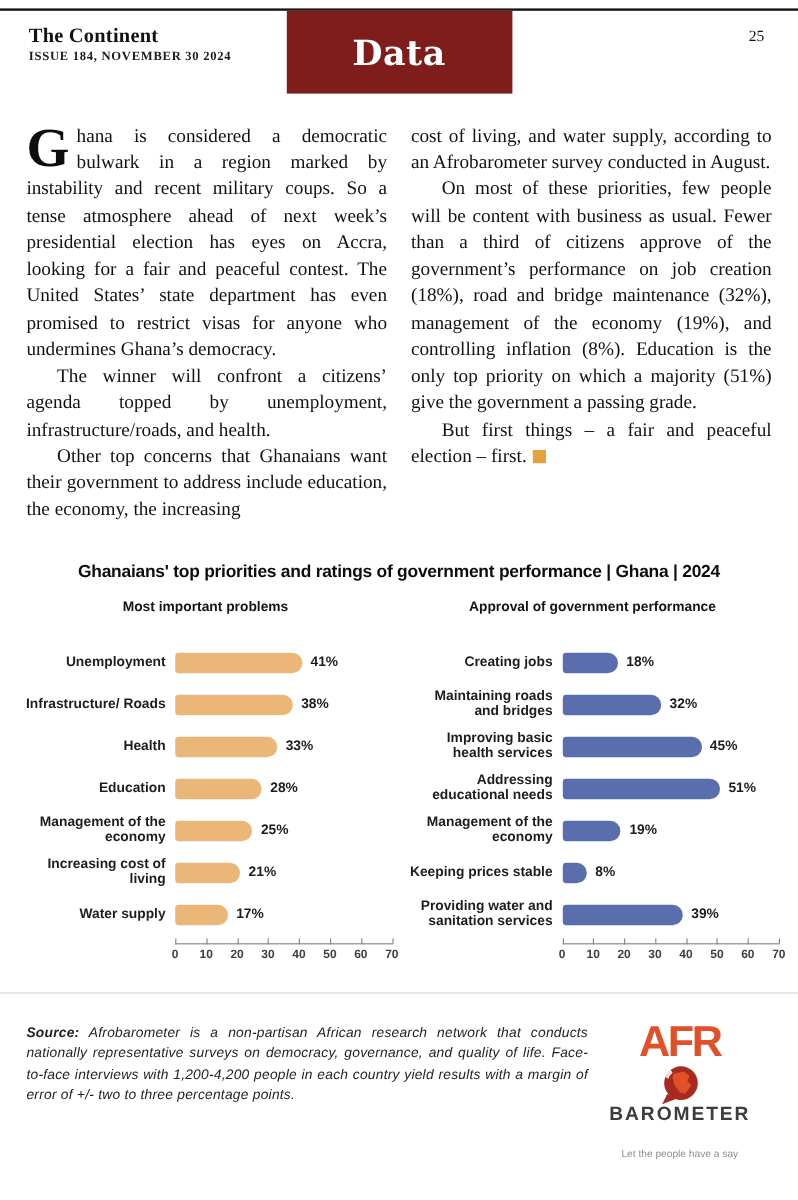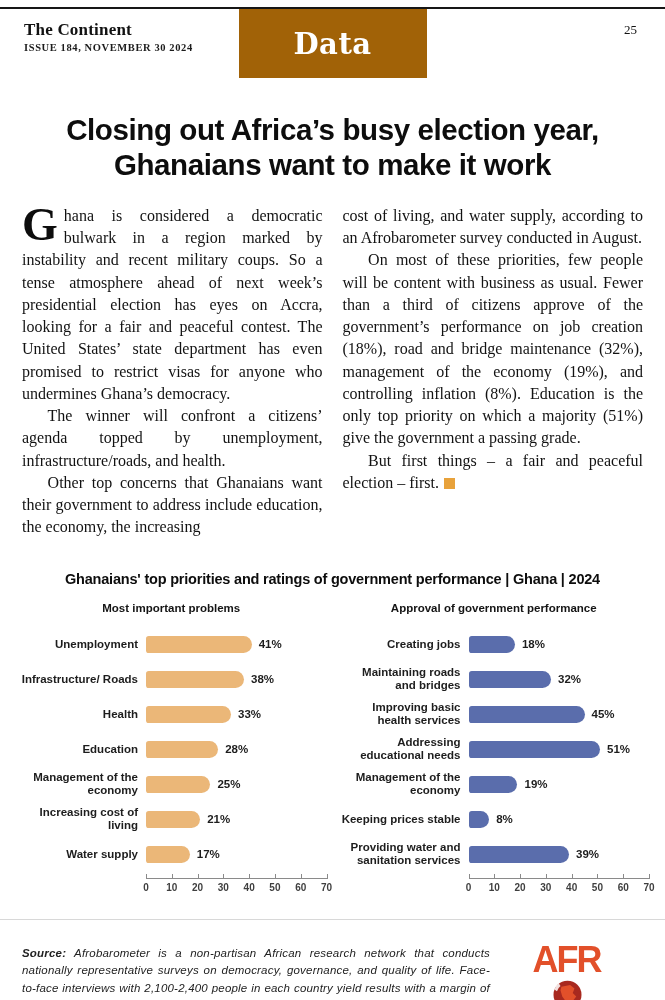--- a/index.html
+++ b/index.html
@@ -10,21 +10,21 @@
   }
   .top-rule{position:absolute;top:7px;left:0;right:0;height:2px;background:#161616;}
 
   
   .header{position:relative;height:80px;padding:0 24px;}
   .masthead{position:absolute;left:24px;top:20px;}
   .masthead .pub{font-weight:700;font-size:17px;letter-spacing:0.2px;}
   .masthead .issue{font-size:10.5px;font-weight:700;letter-spacing:0.6px;margin-top:2px;color:#1c1c1c;}
   .banner{
     position:absolute;left:50%;transform:translateX(-50%);top:9px;
-    width:188px;height:69px;background:#a16207;
+    width:188px;height:69px;background:#7f1d1d;
     display:flex;align-items:center;justify-content:center;
   }
   .banner .banner-label{
     color:#fff;font-family:"DejaVu Serif",serif;font-weight:700;font-size:29px;letter-spacing:0.5px;
   }
   .pagenum{position:absolute;right:28px;top:22px;font-size:13px;}
 
   
   .headline{
     margin-top:33px;text-align:center;font-family:"Liberation Sans",sans-serif;
@@ -48,21 +48,21 @@
 
   
   .fig-title{
     text-align:center;font-family:"Liberation Sans",sans-serif;font-weight:700;
     font-size:14.5px;letter-spacing:-0.2px;margin-top:32px;color:#0d0d0d;
   }
   .charts{display:flex;padding:0 10px;margin-top:15px;}
   .chart{width:50%;box-sizing:border-box;padding:0 6px;}
   .chart-subtitle{
     text-align:center;font-family:"Liberation Sans",sans-serif;font-weight:700;
-    font-size:11.5px;margin-bottom:15px;color:#141414;
+    font-size:11.5px;margin-bottom:25px;color:#141414;
   }
   .row{display:flex;align-items:center;height:31px;margin-bottom:4px;}
   .row-label{
     width:122px;flex:none;text-align:right;font-family:"Liberation Sans",sans-serif;
     font-weight:700;font-size:11.5px;line-height:1.1;color:#1d1d1d;
   }
   .bar-track{flex:1;margin-left:8px;display:flex;align-items:center;min-width:0;}
   .bar{height:17px;border-radius:3px 9px 9px 3px;flex:none;}
   .chart.orange .bar{background:#EBB778;}
   .chart.blue .bar{background:#5A6DAC;}
@@ -112,24 +112,20 @@
     <div class="masthead">
       <div class="pub">The Continent</div>
       <div class="issue">ISSUE 184, NOVEMBER 30 2024</div>
     </div>
     <div class="banner">
       <span class="banner-label">Data</span>
     </div>
     <div class="pagenum">25</div>
   </div>
 
-  <h1 class="headline">
-    <div>Closing out Africa’s busy election year,</div>
-    <div>Ghanaians want to make it work</div>
-  </h1>
 
   <div class="article">
     <div class="col">
       <p><span class="dropcap">G</span><span>hana is considered a democratic bulwark in a region marked by instability and recent military coups. So a tense atmosphere ahead of next week’s presidential election has eyes on Accra, looking for a fair and peaceful contest. The United States’ state department has even promised to restrict visas for anyone who undermines Ghana’s democracy.</span></p>
       <p class="indent">The winner will confront a citizens’ agenda topped by unemployment, infrastructure/roads, and health.</p>
       <p class="indent">Other top concerns that Ghanaians want their government to address include education, the economy, the increasing</p>
     </div>
     <div class="col">
       <p>cost of living, and water supply, according to an Afrobarometer survey conducted in August.</p>
       <p class="indent">On most of these priorities, few people will be content with business as usual. Fewer than a third of citizens approve of the government’s performance on job creation (18%), road and bridge maintenance (32%), management of the economy (19%), and controlling inflation (8%). Education is the only top priority on which a majority (51%) give the government a passing grade.</p>
@@ -290,21 +286,21 @@
           <span class="tick-label" style="left:85.7143%">60</span>
           <span class="tick-label" style="left:100%">70</span>
         </div>
       </div>
     </div>
   </div>
 
   <hr class="footer-rule">
 
   <div class="footer">
-    <p class="source"><span class="src-label">Source:</span> <span>Afrobarometer is a non-partisan African research network that conducts nationally representative surveys on democracy, governance, and quality of life. Face-to-face interviews with 2,100-2,400 people in each country yield results with a margin of error of +/- two to three percentage points.</span></p>
+    <p class="source"><span class="src-label">Source:</span> <span>Afrobarometer is a non-partisan African research network that conducts nationally representative surveys on democracy, governance, and quality of life. Face-to-face interviews with 1,200-4,200 people in each country yield results with a margin of error of +/- two to three percentage points.</span></p>
     <div class="logo">
       <div class="logo-line1">
         <span class="logo-afr">AFR</span>
         <svg class="logo-o" viewBox="0 0 40 40">
           <circle cx="20" cy="19" r="16" fill="#A8291F"></circle>
           <path d="M7 29 L2 39 L15 34 Z" fill="#A8291F"></path>
           <path d="M13 10 L23 8 L28 12 L26 17 L30 21 L24 29 L19 28 L14 21 L12 14 Z" fill="#E2502A"></path>
           <path d="M10 6 A16 16 0 0 0 5 13 L8 15 A12 12 0 0 1 12 9 Z" fill="#ffffff" opacity="0.85"></path>
         </svg>
       </div>

